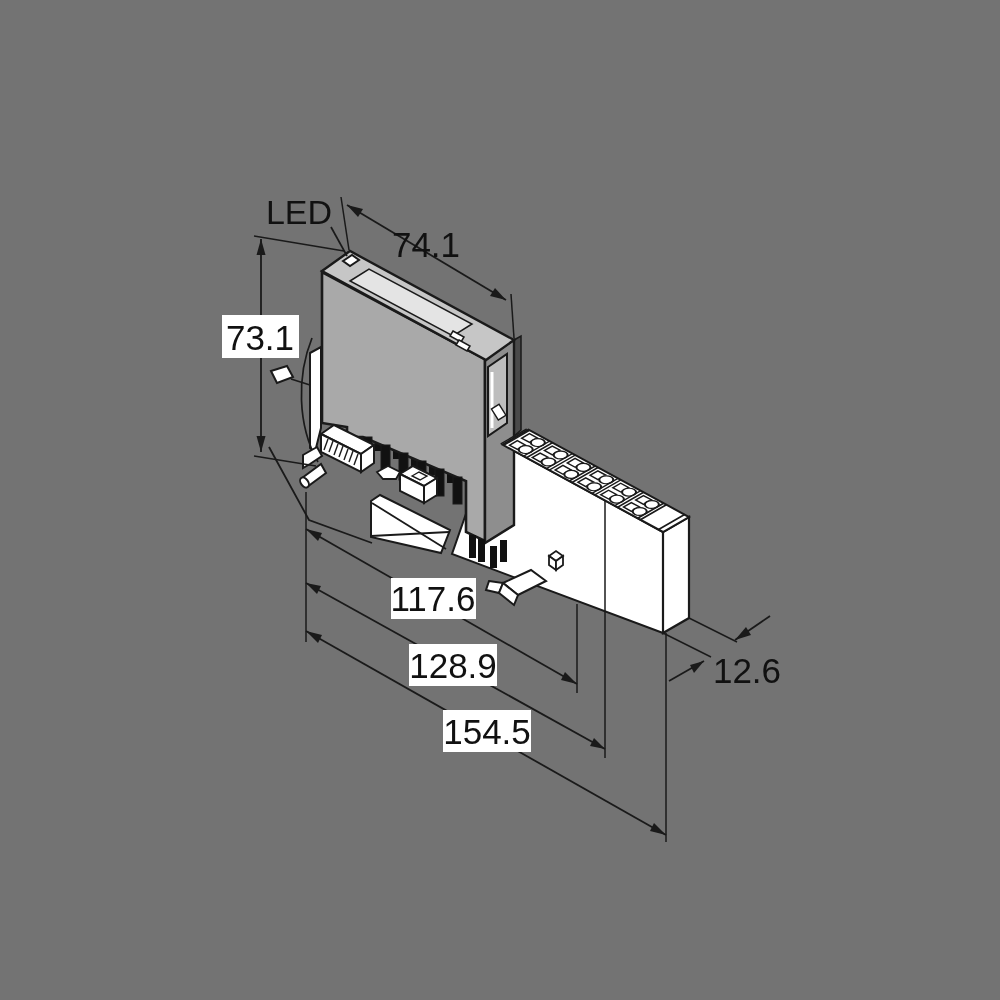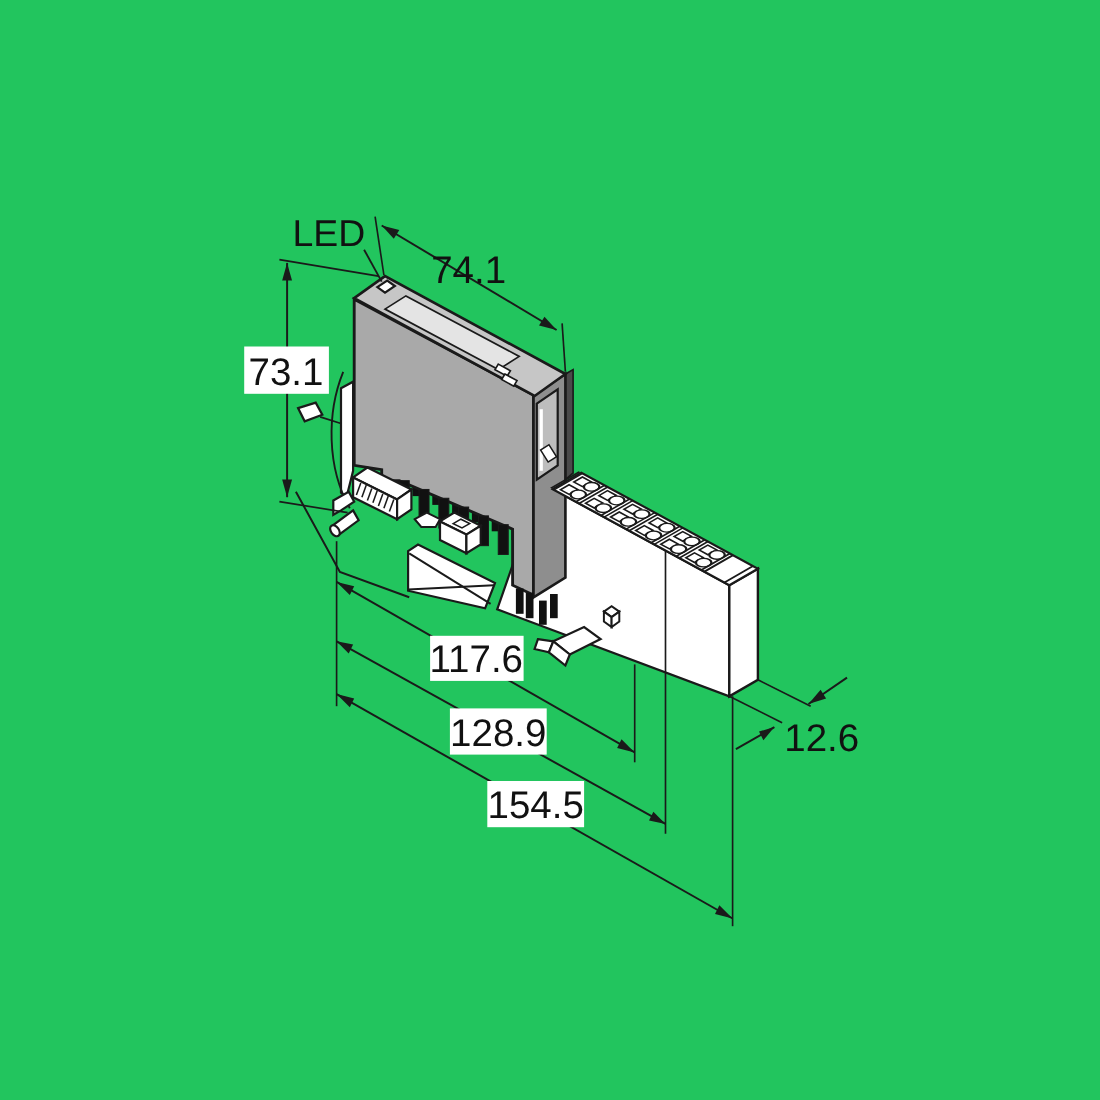--- a/index.html
+++ b/index.html
@@ -1,16 +1,16 @@
 <!DOCTYPE html>
 <html><head>
 <meta charset="utf-8">
 <style>
   html,body{margin:0;padding:0;background:#fff;}
-  .stage{width:1000px;height:1000px;position:relative;background:#22c55e;overflow:hidden;}
+  .stage{width:1000px;height:1000px;position:relative;background:#737373;overflow:hidden;}
   svg{display:block;}
   text{font-family:"Liberation Sans","DejaVu Sans",sans-serif;fill:#111;}
   .dim-text{font-size:35px;}
   .led-text{font-size:34px;}
   .outline{stroke:#1a1a1a;fill:none;}
 </style>
 </head>
 <body>
 
 <div class="stage">

